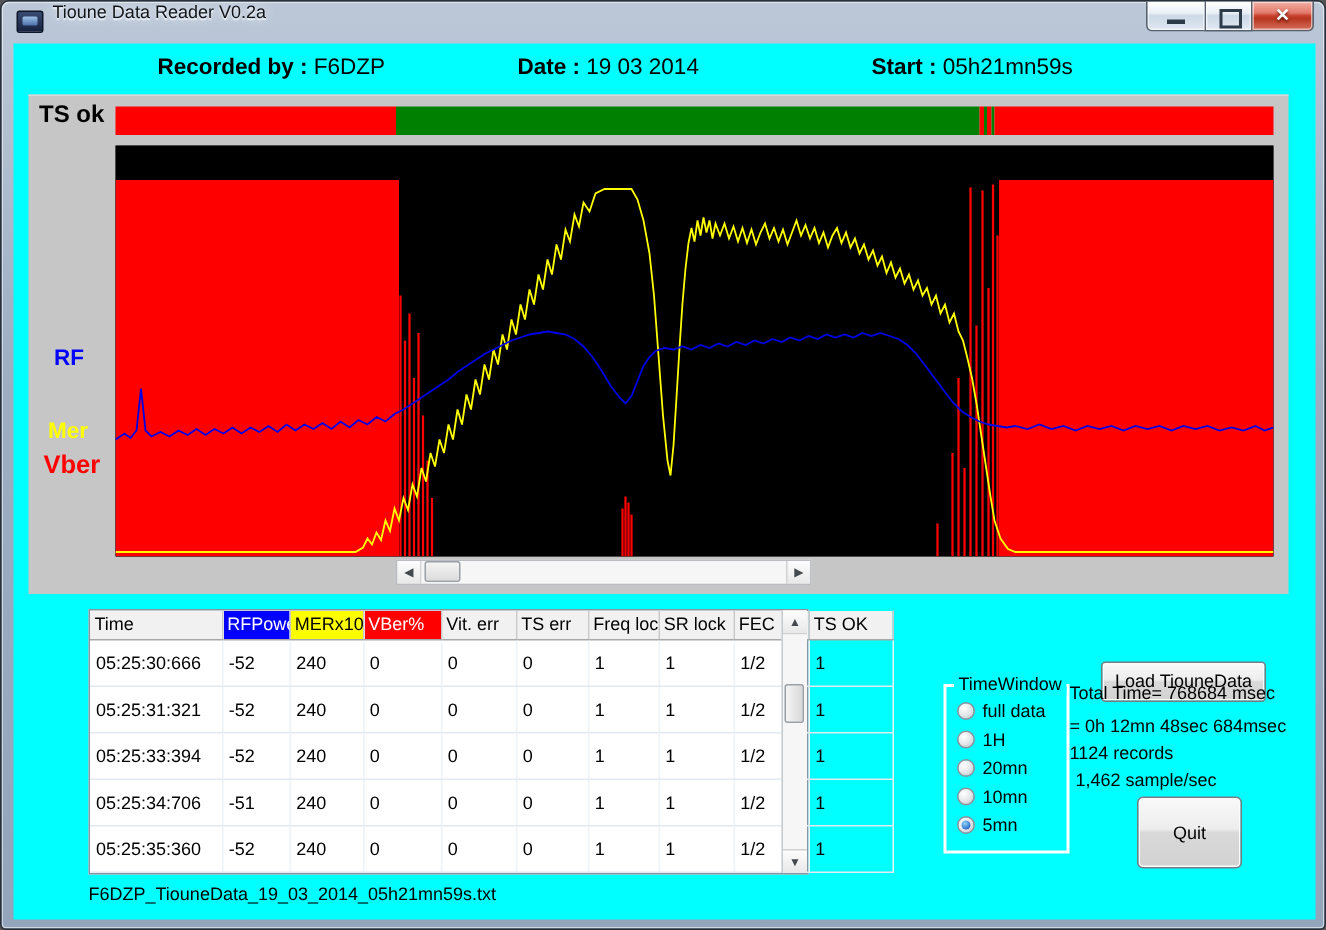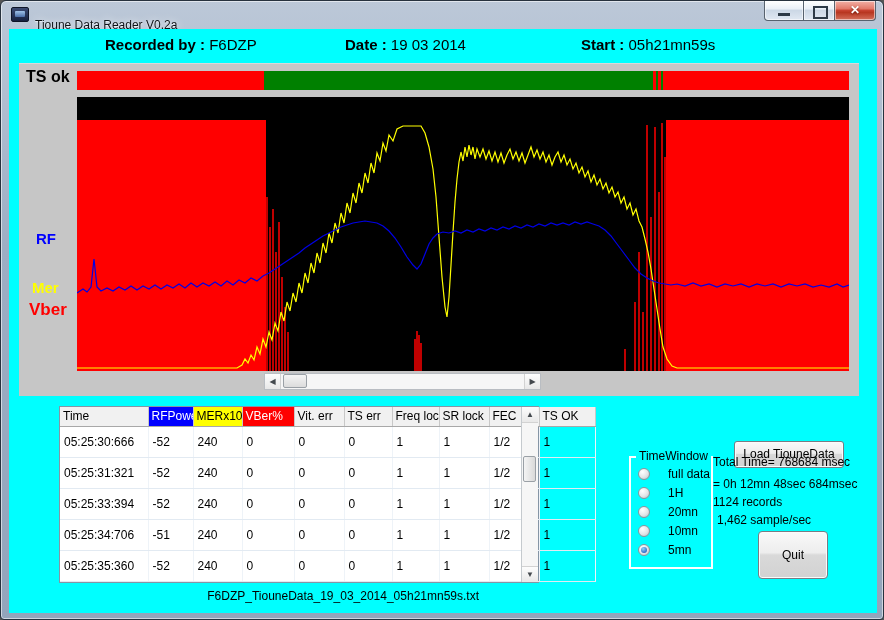--- a/index.html
+++ b/index.html
@@ -9,21 +9,21 @@
     background:linear-gradient(#bcc8d8,#9daec3 40%,#93a5bb);
     border:1px solid #27323e; border-radius:6px 6px 4px 4px;
     box-shadow:inset 0 0 0 1px rgba(255,255,255,.55); overflow:hidden; }
 
   
   .titlebar { position:absolute; left:0; top:0; width:100%; height:28px; }
   .app-icon { position:absolute; left:10px; top:6px; width:18px; height:15px;
     background:linear-gradient(#3a4a72,#16213f); border:1px solid #0d1527; border-radius:2px; }
   .app-icon::after { content:""; position:absolute; left:3px; top:3px; right:3px; bottom:4px;
     background:linear-gradient(#9fc3e8,#4a6ea8); border-radius:1px; }
-  .title-text { position:absolute; left:34px; top:17px; font-size:12px; color:#101418;
+  .title-text { position:absolute; left:34px; top:0; font-size:12px; color:#101418;
     text-shadow:0 0 8px #fff, 0 1px 1px #f2f6fb; white-space:nowrap; }
   .winbtns { position:absolute; left:763px; top:0; display:flex; }
   .wb { position:relative; height:20px; border:1px solid #57626e; border-top:none;
     box-shadow:inset 0 0 0 1px rgba(255,255,255,.55); }
   .wb-min { width:40px; border-radius:0 0 0 4px;
     background:linear-gradient(#ffffff,#eaf0f7 40%,#ccd8e6 50%,#e0e8f2); }
   .wb-max { width:30px; border-left:none; border-right:none;
     background:linear-gradient(#ffffff,#eaf0f7 40%,#ccd8e6 50%,#e0e8f2); }
   .wb-close { width:42px; border-radius:0 0 4px 0; color:#fff;
     background:linear-gradient(#f2b0a6,#e37a6b 40%,#c74230 50%,#b83620 60%,#d4705c);
@@ -83,40 +83,40 @@
   .vs-arrow.down { border-top:1px solid #d2d2d2; }
   .vs-track { flex:1; position:relative; background:#f6f6f6; }
   .vs-thumb { position:absolute; left:1px; top:33px; width:13px; height:26px;
     background:linear-gradient(90deg,#f4f4f4,#d9d9d9); border:1px solid #9aa0a6; border-radius:2px; }
 
   
   .tw-group { position:absolute; left:620px; top:427px; width:84px; height:113px;
     border:2px solid #ffffff; }
   .tw-title { position:absolute; top:-9px; left:5px; background:#00ffff; padding:0 3px;
     font-size:12px; color:#000; white-space:nowrap; }
-  .radio-row { display:flex; align-items:center; gap:18px; margin:5px 0 0 7px; height:14px;
+  .radio-row { display:flex; align-items:center; gap:5px; margin:5px 0 0 7px; height:14px;
     font-size:12px; color:#000; white-space:nowrap; }
   .radio-row:first-of-type { margin-top:9px; }
   .radio-circle { width:12px; height:12px; border-radius:50%; flex:0 0 12px;
     background:radial-gradient(circle at 35% 30%, #ffffff, #e2e5e8 55%, #b4bac1);
     border:1px solid #8d949c; position:relative; }
   .radio-circle.sel::after { content:""; position:absolute; inset:2px; border-radius:50%;
     background:radial-gradient(circle at 38% 32%, #8ed6f8, #2c67c8 75%); }
 
   
   .btn { position:absolute; font-size:12px; color:#000; text-align:center;
     background:linear-gradient(#f9f9f9,#ededed 45%,#d9d9d9 50%,#d2d2d2);
     border:1px solid #777d84; border-radius:3px;
     box-shadow:inset 0 0 0 1px #fbfbfb; cursor:default; }
   #load-btn { left:725px; top:412px; width:110px; height:27px; line-height:25px; }
   #quit-btn { left:749px; top:502px; width:70px; height:48px; line-height:46px; border-radius:4px; }
   .stat-line { position:absolute; left:704px; font-size:12px; color:#000; white-space:nowrap; }
   #stat1 { top:426px; } #stat2 { top:448px; } #stat3 { top:466px; } #stat4 { top:484px; left:708px; }
 
-  .footer-file { position:absolute; left:50px; top:560px; width:420px; text-align:right;
+  .footer-file { position:absolute; left:50px; top:560px; width:420px; text-align:left;
     font-size:12px; color:#000; white-space:nowrap; }
 </style>
 </head>
 <body>
 
 <div class="window">
 
   <div class="titlebar">
     <span class="app-icon"></span>
     <span class="title-text">Tioune Data Reader V0.2a</span>

